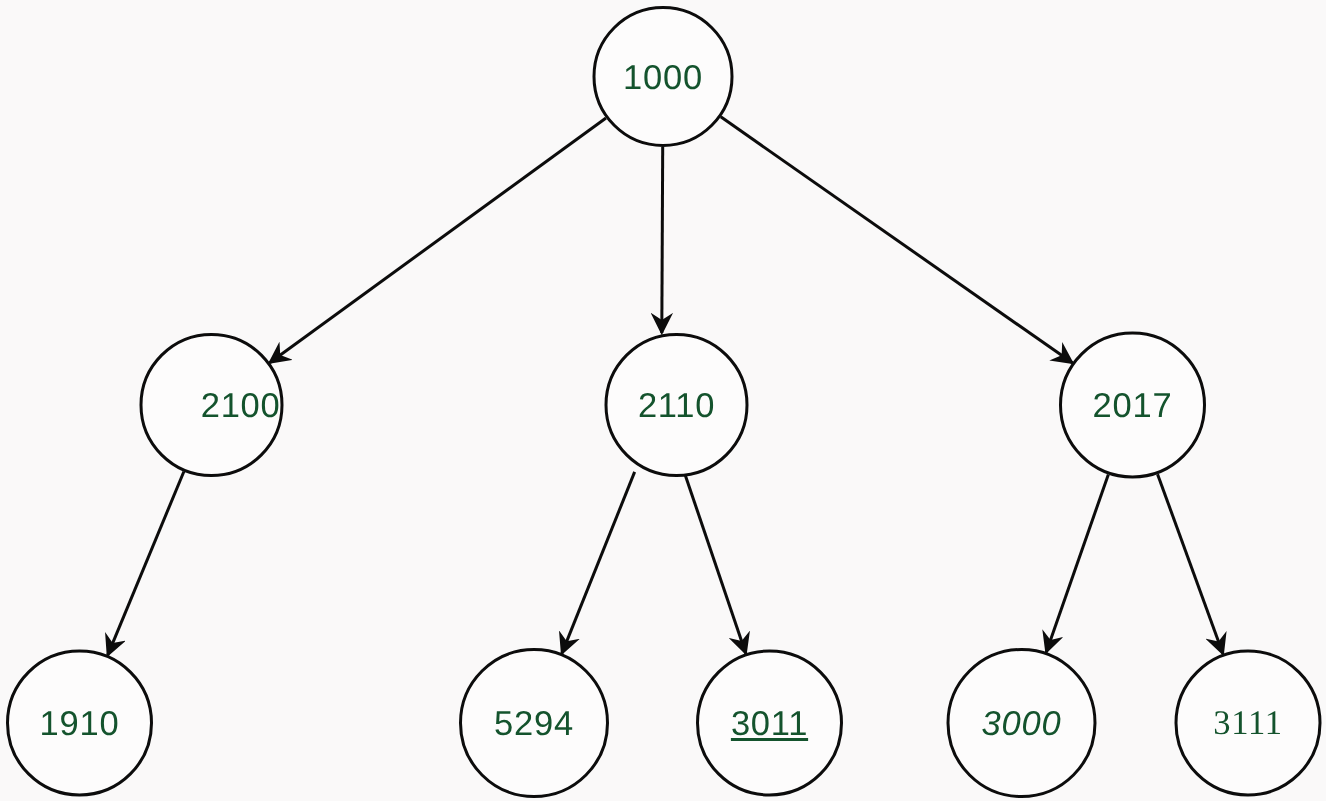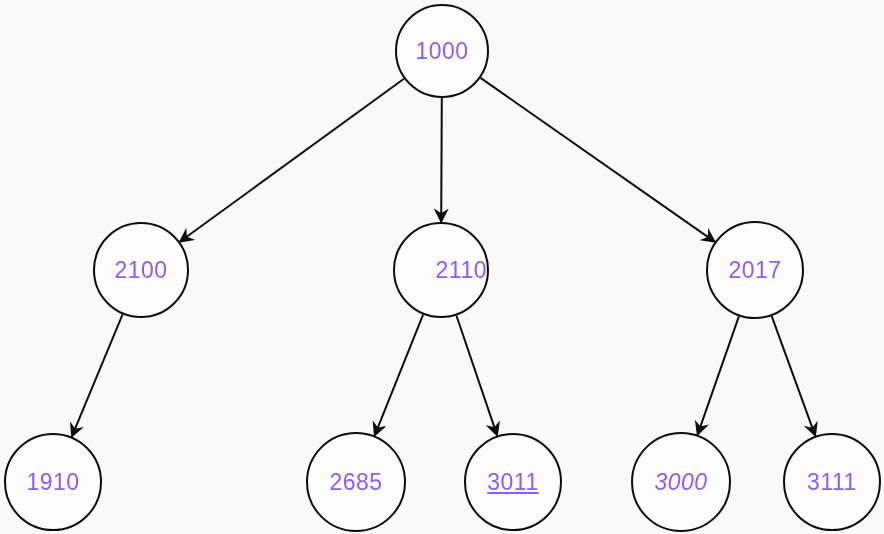--- a/index.html
+++ b/index.html
@@ -30,21 +30,21 @@
     position: absolute;
     box-sizing: border-box;
     border: 2px solid #0c0c0c;
     border-radius: 50%;
     background: #fdfcfc;
     display: flex;
     align-items: center;
     justify-content: center;
     font-size: 23px;
     letter-spacing: 0.5px;
-    color: #8b5cf6;
+    color: #14532d;
     user-select: none;
   }
 </style>
 </head>
 <body>
 
 <div class="canvas">
   <svg class="edge-layer" viewBox="0 0 884 534" xmlns="http://www.w3.org/2000/svg">
     <defs>
       <marker id="arrowhead" viewBox="0 0 10 10" refX="9" refY="5" markerWidth="7.5" markerHeight="7.5" orient="auto-start-reverse">
@@ -59,38 +59,38 @@
         <line x1="423.1" y1="314.6" x2="374.6" y2="435.6" stroke="#0c0c0c" stroke-width="2" marker-end="url(#arrowhead)"></line>
         <line x1="456.4" y1="315.5" x2="497.2" y2="435.6" stroke="#0c0c0c" stroke-width="2" marker-end="url(#arrowhead)"></line>
         <line x1="738.9" y1="316.3" x2="697.5" y2="434.8" stroke="#0c0c0c" stroke-width="2" marker-end="url(#arrowhead)"></line>
         <line x1="771.7" y1="316.1" x2="815.3" y2="435.9" stroke="#0c0c0c" stroke-width="2" marker-end="url(#arrowhead)"></line>
       </g>
   </svg>
   <div id="node-group">
       <div class="node" style="left: 395px; top: 4px; width: 94px; height: 94px; background: rgb(253, 252, 252); border-color: rgb(12, 12, 12);">
         <span>1000</span>
       </div>
-      <div class="node" style="left: 93px; top: 222px; width: 96px; height: 96px; background: rgb(253, 252, 252); border-color: rgb(12, 12, 12);">
+      <div class="node" style="left: 93px; top: 222px; width: 96px; height: 96px; background: rgb(253, 252, 252); border-color: rgb(12, 12, 12); justify-content: flex-end;">
         <span>2100</span>
       </div>
-      <div class="node" style="left: 393px; top: 222px; width: 96px; height: 96px; background: rgb(253, 252, 252); border-color: rgb(12, 12, 12); justify-content: flex-end;">
+      <div class="node" style="left: 403px; top: 222px; width: 96px; height: 96px; background: rgb(253, 252, 252); border-color: rgb(12, 12, 12);">
         <span>2110</span>
       </div>
       <div class="node" style="left: 706px; top: 221px; width: 98px; height: 98px; background: rgb(253, 252, 252); border-color: rgb(12, 12, 12);">
         <span>2017</span>
       </div>
       <div class="node" style="left: 4px; top: 433px; width: 98px; height: 98px; background: rgb(253, 252, 252); border-color: rgb(12, 12, 12);">
         <span>1910</span>
       </div>
       <div class="node" style="left: 306px; top: 432px; width: 100px; height: 100px; background: rgb(253, 252, 252); border-color: rgb(12, 12, 12);">
-        <span>2685</span>
+        <span>5294</span>
       </div>
       <div class="node" style="left: 464px; top: 433px; width: 98px; height: 98px; background: rgb(253, 252, 252); border-color: rgb(12, 12, 12); text-decoration: underline;">
         <span>3011</span>
       </div>
       <div class="node" style="left: 631px; top: 432px; width: 100px; height: 100px; background: rgb(253, 252, 252); border-color: rgb(12, 12, 12); font-style: italic;">
         <span>3000</span>
       </div>
-      <div class="node" style="left: 783px; top: 433px; width: 98px; height: 98px; background: rgb(253, 252, 252); border-color: rgb(12, 12, 12);">
+      <div class="node" style="left: 783px; top: 433px; width: 98px; height: 98px; background: rgb(253, 252, 252); border-color: rgb(12, 12, 12); font-family: Liberation Serif, serif;">
         <span>3111</span>
       </div>
     </div>
 </div>
 
 </body></html>

